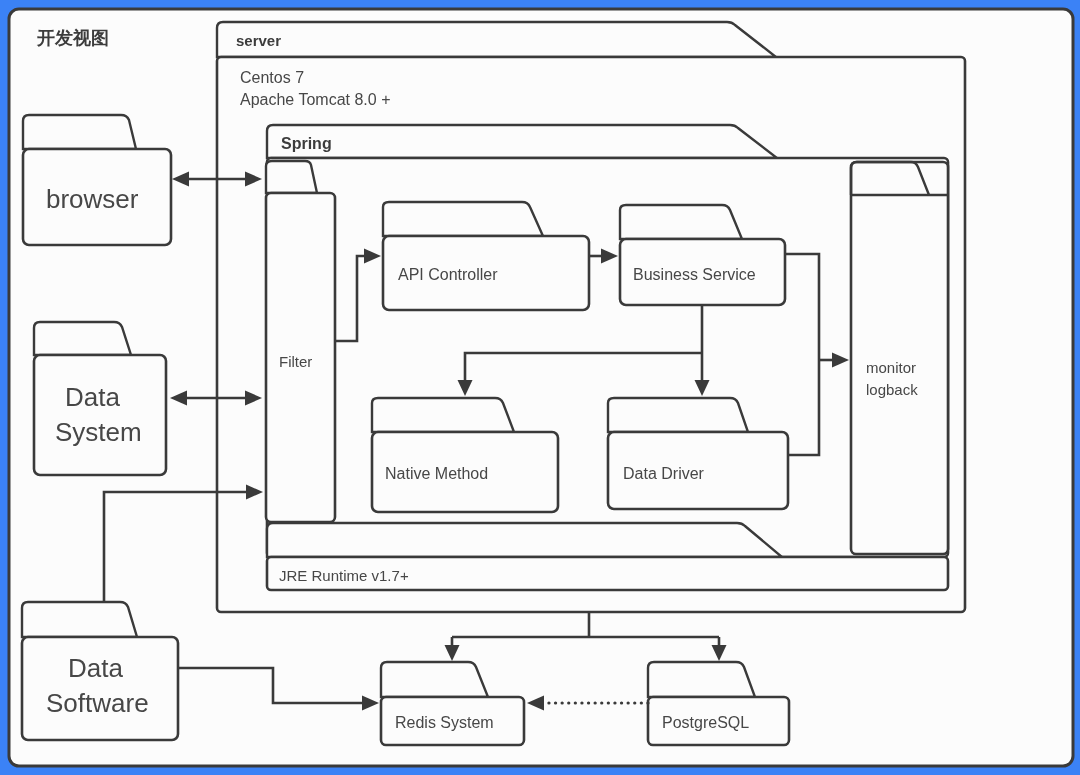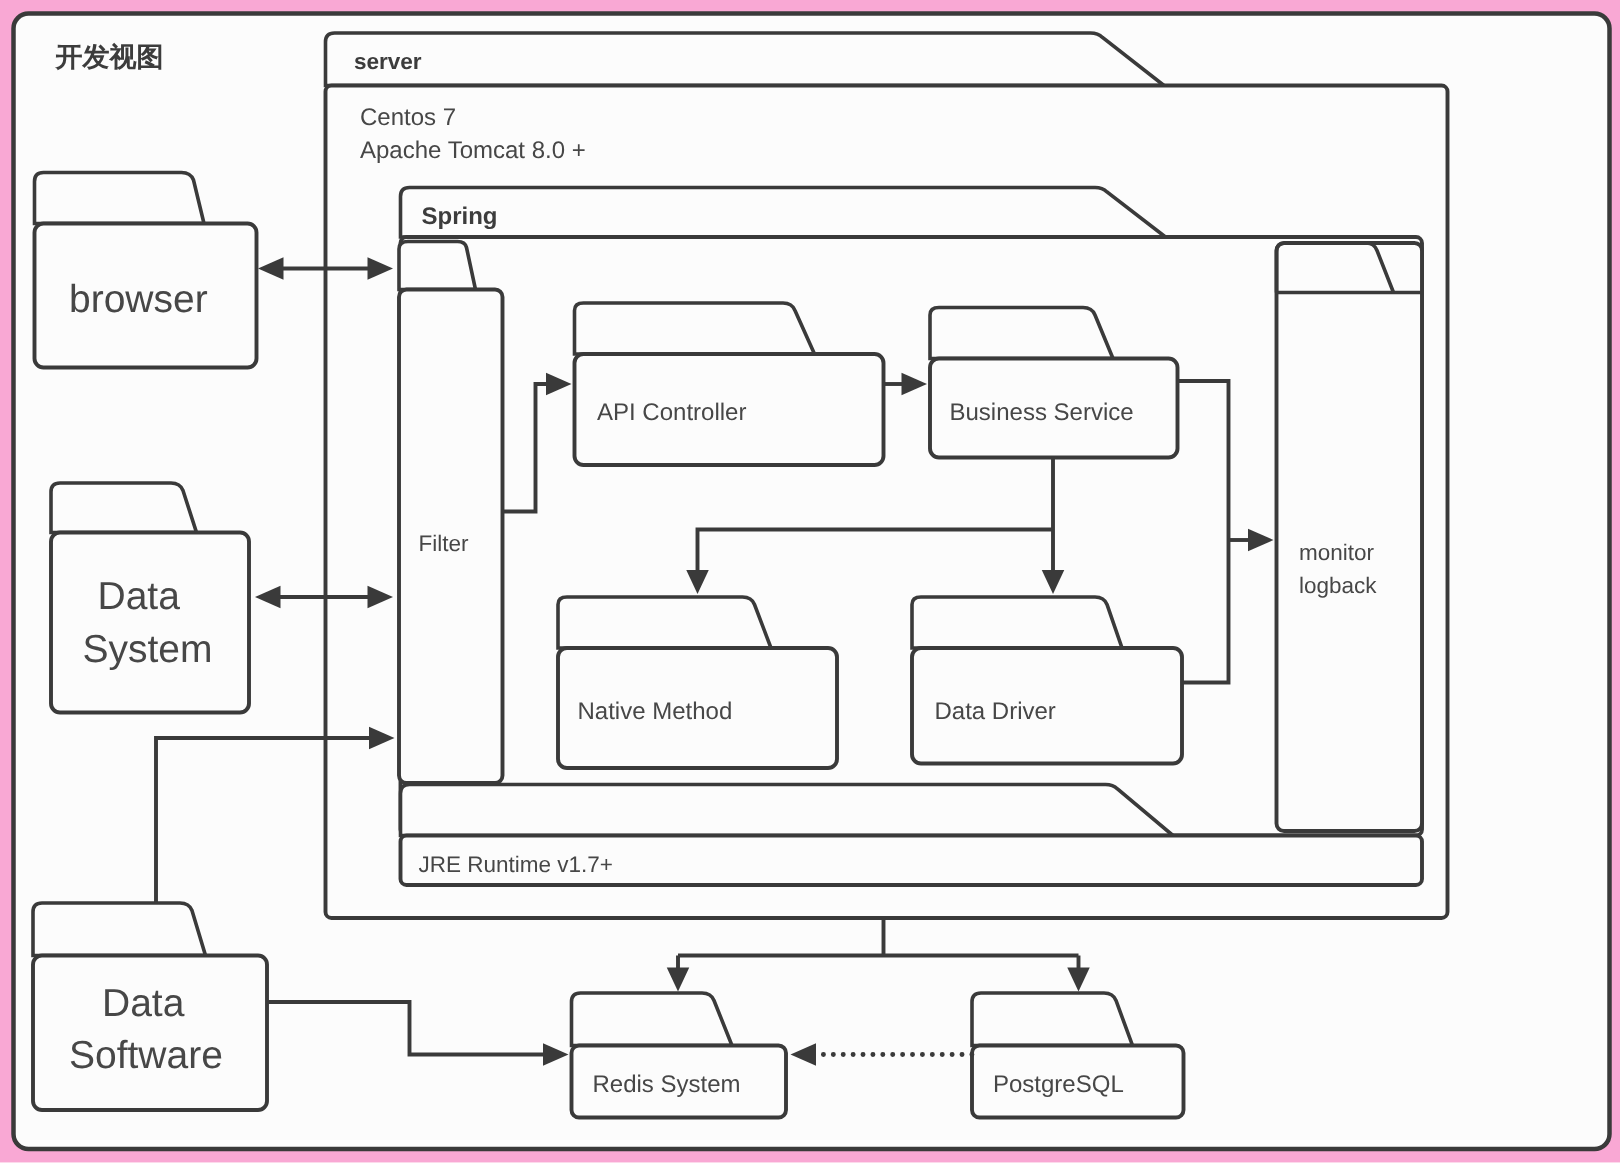--- a/index.html
+++ b/index.html
@@ -1,16 +1,16 @@
 <!DOCTYPE html>
 <html><head>
 <meta charset="utf-8">
 <style>
   html, body { margin: 0; padding: 0; background: #ffffff; }
-  .stage { position: relative; width: 1080px; height: 775px; background: #f9a8d4; overflow: hidden; }
+  .stage { position: relative; width: 1080px; height: 775px; background: #3b82f6; overflow: hidden; }
   svg { display: block; }
   .box  { fill: #fcfcfc; stroke: #3a3a3a; stroke-width: 2.6; }
   .tab  { fill: #fcfcfc; stroke: #3a3a3a; stroke-width: 2.4; }
   .tab-open { fill: none; stroke: #3a3a3a; stroke-width: 2.4; }
   .edge { fill: none; stroke: #3a3a3a; stroke-width: 2.6; }
   .edge-dotted { fill: none; stroke: #3a3a3a; stroke-width: 3.2; stroke-dasharray: 0.1 6.5; stroke-linecap: round; }
   .head { fill: #3a3a3a; stroke: none; }
   .divider { stroke: #3a3a3a; stroke-width: 2.4; }
   text { font-family: "Liberation Sans", "DejaVu Sans", sans-serif; fill: #474747; }
   .t-title  { font-size: 18px; font-weight: bold; fill: #3c3c3c; }

